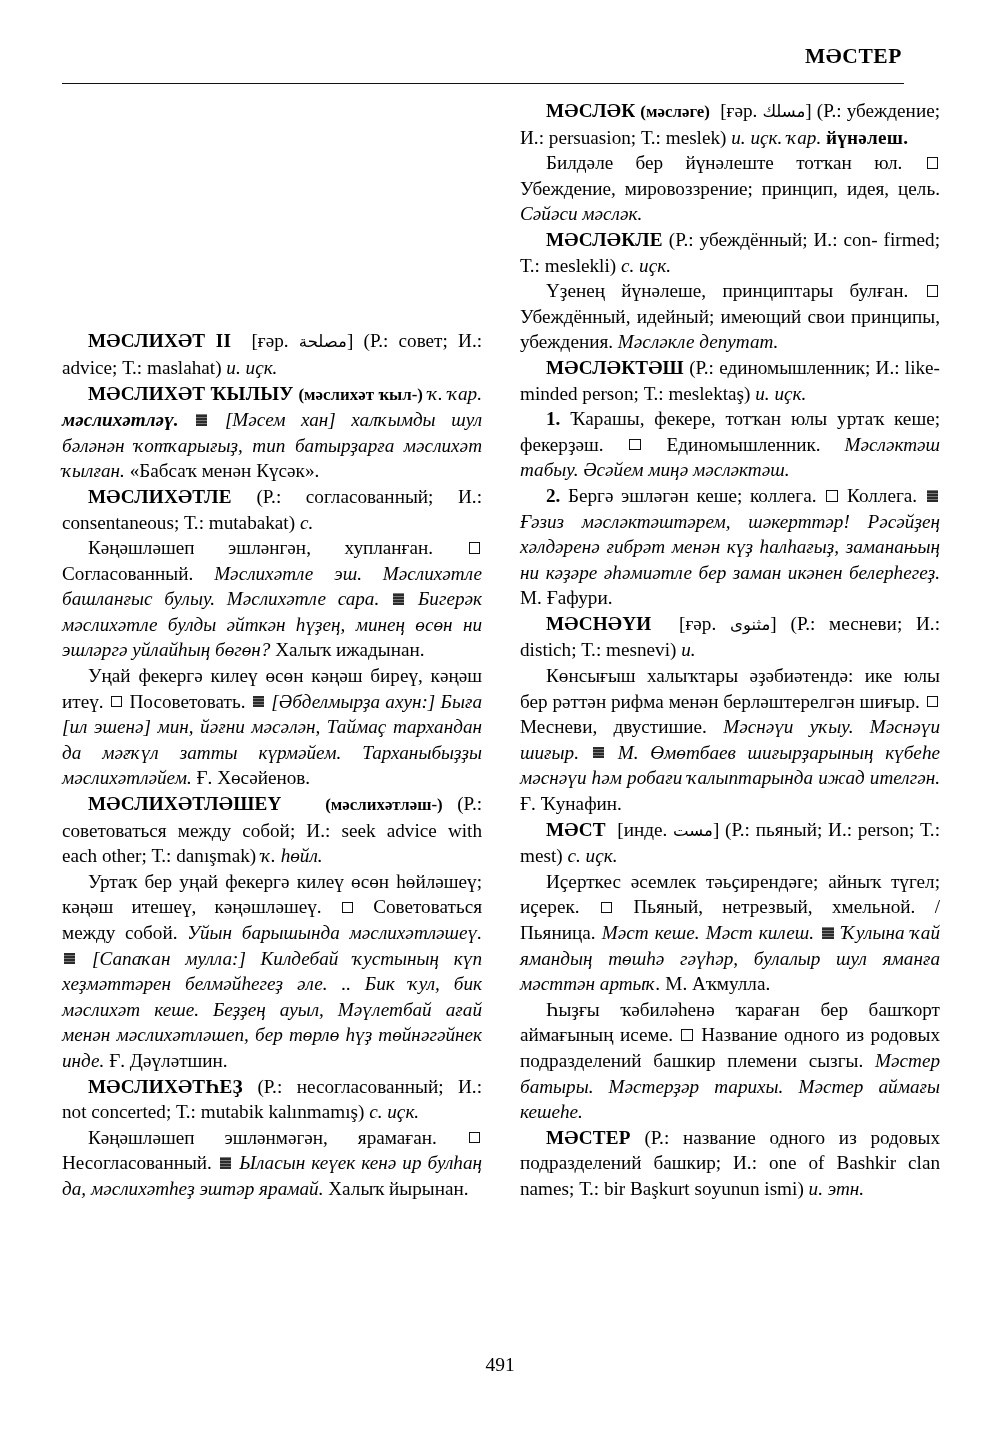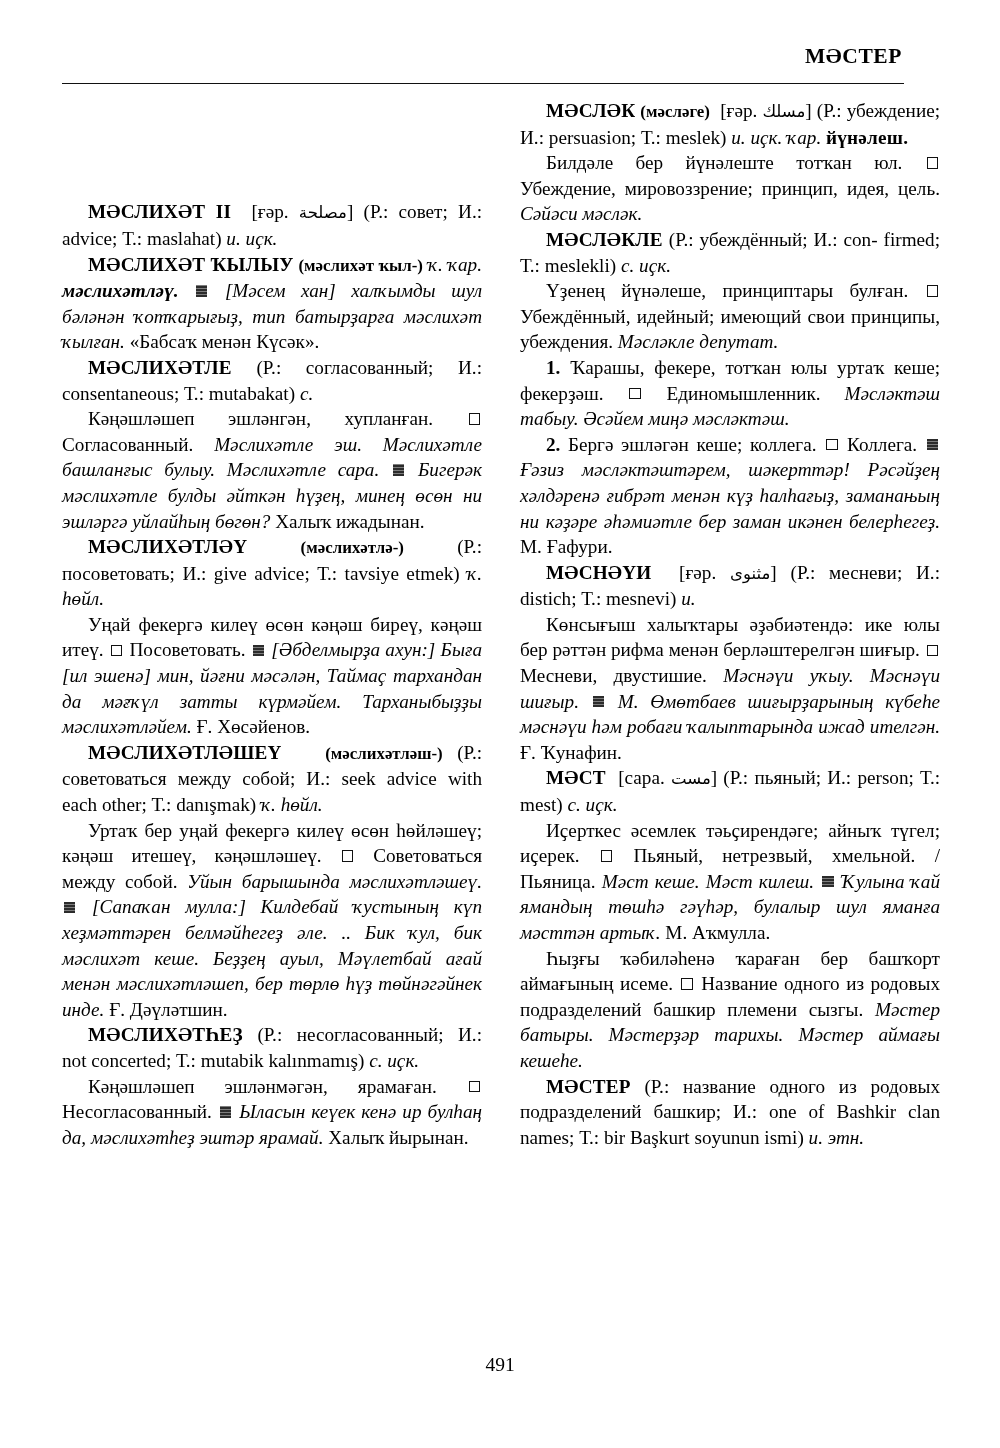--- a/index.html
+++ b/index.html
@@ -160,29 +160,20 @@
         <span>Кәңәшләшеп эшләнгән, хупланған.</span>
         <span class="sq-open"></span>
         <span>Согласованный.</span>
         <span class="it">Мәслихәтле эш. Мәслихәтле башланғыс булыу. Мәслихәтле сара.</span>
         <span class="sq-fill"></span>
         <span class="it">Бигерәк мәслихәтле булды әйткән һүҙең, минең өсөн ни эшләргә уйлайһың бөгөн?</span>
         <span>Халыҡ ижадынан.</span>
       </p>
 
       <p class="e ind">
-        <span class="hw">МӘСЛИХӘТЛӘҮ</span>
-        <span class="hw-sm">(мәслихәтлә-)</span>
-        <span>(Р.:</span>
-        <span>посоветовать</span><span>; И.:</span>
-        <span>give advice</span><span>; Т.:</span>
-        <span>tavsiye etmek</span><span>)</span>
-        <span class="it">ҡ. һөйл.</span>
-      </p>
-      <p class="e ind">
         <span>Уңай фекергә килеү өсөн кәңәш биреү, кәңәш итеү.</span>
         <span class="sq-open"></span>
         <span>Посоветовать.</span>
         <span class="sq-fill"></span>
         <span class="it">[Әбделмырҙа ахун:] Быға [ил эшенә] мин, йәғни мәсәлән, Таймаҫ тархандан да мәғҡүл затты күрмәйем. Тарханыбыҙҙы мәслихәтләйем.</span>
         <span>Ғ. Хөсәйенов.</span>
       </p>
 
       <p class="e ind">
         <span class="hw">МӘСЛИХӘТЛӘШЕҮ</span>
@@ -252,20 +243,28 @@
         <span class="it">с. иҫк.</span>
       </p>
       <p class="e ind">
         <span>Үҙенең йүнәлеше, принциптары булған.</span>
         <span class="sq-open"></span>
         <span>Убеждённый, идейный; имеющий свои принципы, убеждения.</span>
         <span class="it">Мәсләкле депутат.</span>
       </p>
 
       <p class="e ind">
+        <span class="hw">МӘСЛӘКТӘШ</span>
+        <span>(Р.:</span>
+        <span>единомышленник</span><span>; И.:</span>
+        <span>like-minded person</span><span>; Т.:</span>
+        <span>meslektaş</span><span>)</span>
+        <span class="it">и. иҫк.</span>
+      </p>
+      <p class="e ind">
         <span class="num">1.</span>
         <span>Ҡарашы, фекере, тотҡан юлы уртаҡ кеше; фекерҙәш.</span>
         <span class="sq-open"></span>
         <span>Единомышленник.</span>
         <span class="it">Мәсләктәш табыу. Әсәйем миңә мәсләктәш.</span>
       </p>
       <p class="e ind">
         <span class="num">2.</span>
         <span>Бергә эшләгән кеше; коллега.</span>
         <span class="sq-open"></span>
@@ -290,21 +289,21 @@
         <span class="sq-open"></span>
         <span>Месневи, двустишие.</span>
         <span class="it">Мәснәүи уҡыу. Мәснәүи шиғыр.</span>
         <span class="sq-fill"></span>
         <span class="it">М. Өмөтбаев шиғырҙарының күбеһе мәснәүи һәм робағи ҡалыптарында ижад ителгән.</span>
         <span>Ғ. Ҡунафин.</span>
       </p>
 
       <p class="e ind">
         <span class="hw">МӘСТ</span>
-        <span>&nbsp;[</span><span>сара.</span>
+        <span>&nbsp;[</span><span>инде.</span>
         <span class="ar">مست</span><span>]</span>
         <span>(Р.:</span>
         <span>пьяный</span><span>; И.:</span>
         <span>person</span><span>; Т.:</span>
         <span>mest</span><span>)</span>
         <span class="it">с. иҫк.</span>
       </p>
       <p class="e ind">
         <span>Иҫерткес әсемлек тәьҫирендәге; айныҡ түгел; иҫерек.</span>
         <span class="sq-open"></span>

